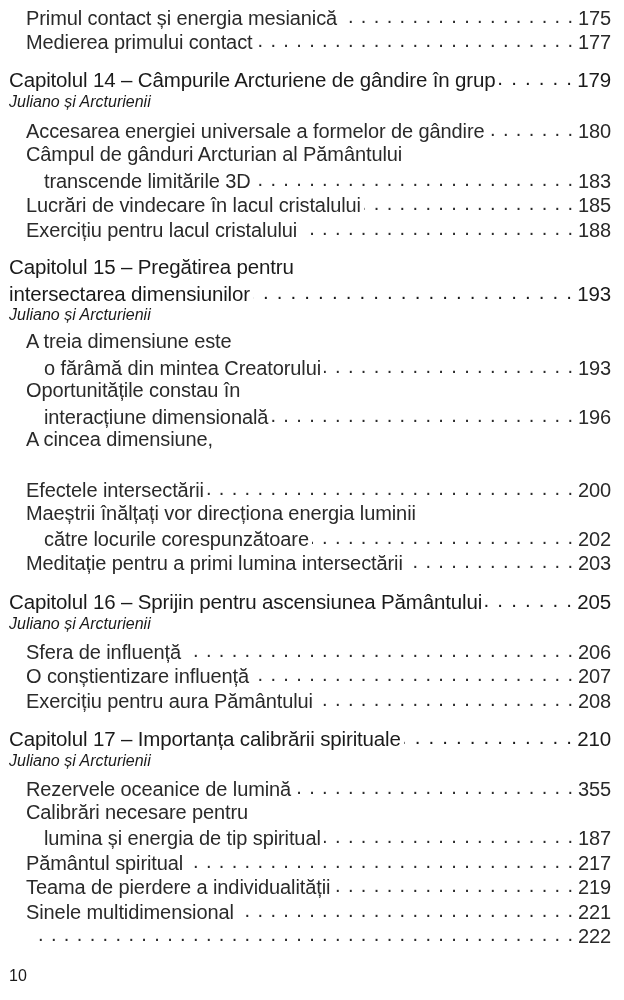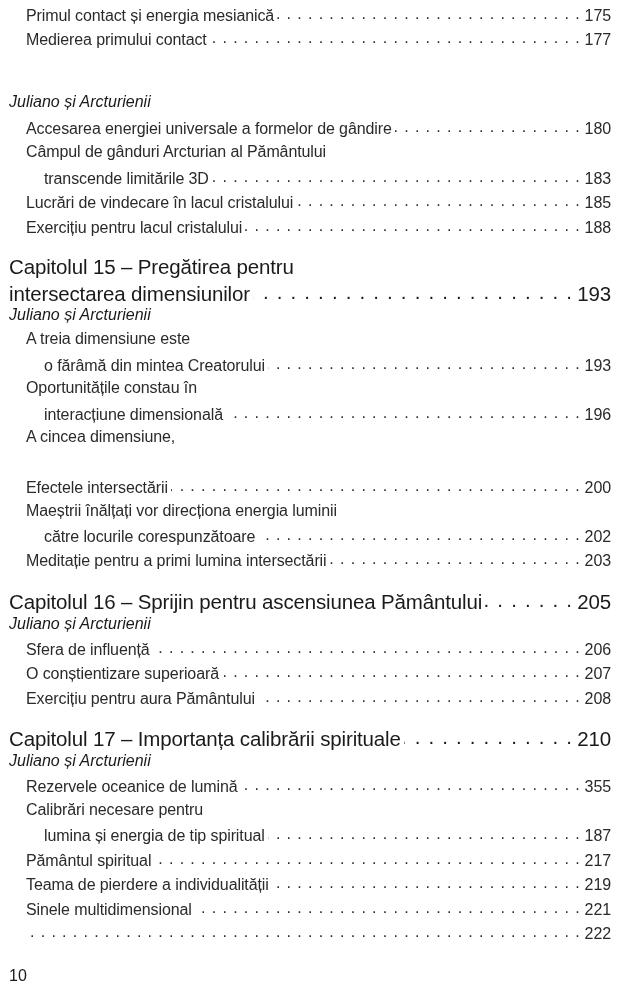--- a/index.html
+++ b/index.html
@@ -25,21 +25,21 @@
   .line {
     position: absolute;
     left: 0;
     right: 0;
     height: 24px;
     display: flex;
     align-items: baseline;
     white-space: nowrap;
   }
   .entry {
-    font-size: 16px;
+    font-size: 20px;
     font-weight: 300;
     color: #2a2a2a;
     left: 26px;
     right: 13px;
     letter-spacing: -0.1px;
   }
   .entry.cont {
     left: 44px;
   }
   .chapter {
@@ -100,20 +100,25 @@
     <span class="txt">Primul contact și energia mesianică</span>
     <span class="dots"></span>
     <span class="pg">175</span>
   </div>
   <div class="line entry" style="top:29px">
     <span class="txt">Medierea primului contact</span>
     <span class="dots"></span>
     <span class="pg">177</span>
   </div>
 
+  <div class="line chapter" style="top:66px">
+    <span class="txt">Capitolul 14 – Câmpurile Arcturiene de gândire în grup</span>
+    <span class="dots"></span>
+    <span class="pg">179</span>
+  </div>
   <div class="author" style="top:93px">Juliano și Arcturienii</div>
   <div class="line entry" style="top:118px">
     <span class="txt">Accesarea energiei universale a formelor de gândire</span>
     <span class="dots"></span>
     <span class="pg">180</span>
   </div>
   <div class="line entry" style="top:143px">
     <span class="txt">Câmpul de gânduri Arcturian al Pământului</span>
   </div>
   <div class="line entry cont" style="top:168px">
@@ -184,21 +189,21 @@
     <span class="dots"></span>
     <span class="pg">205</span>
   </div>
   <div class="author" style="top:615px">Juliano și Arcturienii</div>
   <div class="line entry" style="top:639px">
     <span class="txt">Sfera de influență</span>
     <span class="dots"></span>
     <span class="pg">206</span>
   </div>
   <div class="line entry" style="top:663px">
-    <span class="txt">O conștientizare superioară</span>
+    <span class="txt">O conștientizare influență</span>
     <span class="dots"></span>
     <span class="pg">207</span>
   </div>
   <div class="line entry" style="top:688px">
     <span class="txt">Exercițiu pentru aura Pământului</span>
     <span class="dots"></span>
     <span class="pg">208</span>
   </div>
 
   <div class="line chapter" style="top:725px">

